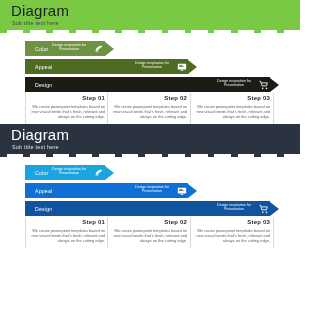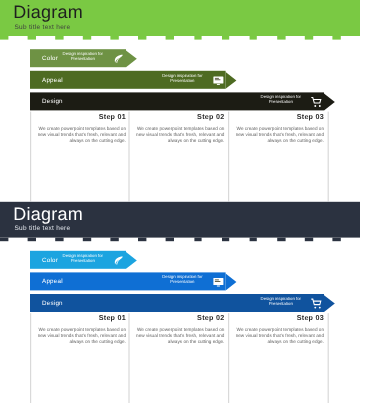--- a/index.html
+++ b/index.html
@@ -1,18 +1,18 @@
 <!DOCTYPE html>
 <html><head>
 <meta charset="utf-8">
 <style>
   html,body{margin:0;padding:0;background:#ffffff;}
   body{width:300px;height:336px;overflow:hidden;font-family:"Liberation Sans",sans-serif;}
 
-  .slide{position:relative;width:300px;height:168px;background:#ffffff;overflow:hidden;}
+  .slide{position:relative;width:300px;height:124px;background:#ffffff;overflow:hidden;}
 
   
   .hdr{position:relative;width:300px;height:33px;}
   .hdr-fill{position:absolute;left:0;top:0;width:300px;height:30px;}
   .notches{position:absolute;left:0;top:30px;width:300px;height:3px;display:flex;}
   .notch{width:9px;height:3px;margin-right:16.3px;}
   .hdr-title{position:absolute;left:11px;top:3px;font-size:15px;line-height:16px;font-weight:400;letter-spacing:.2px;}
   .hdr-sub{position:absolute;left:12px;top:20px;font-size:5.4px;line-height:7px;letter-spacing:.25px;}
 
   

